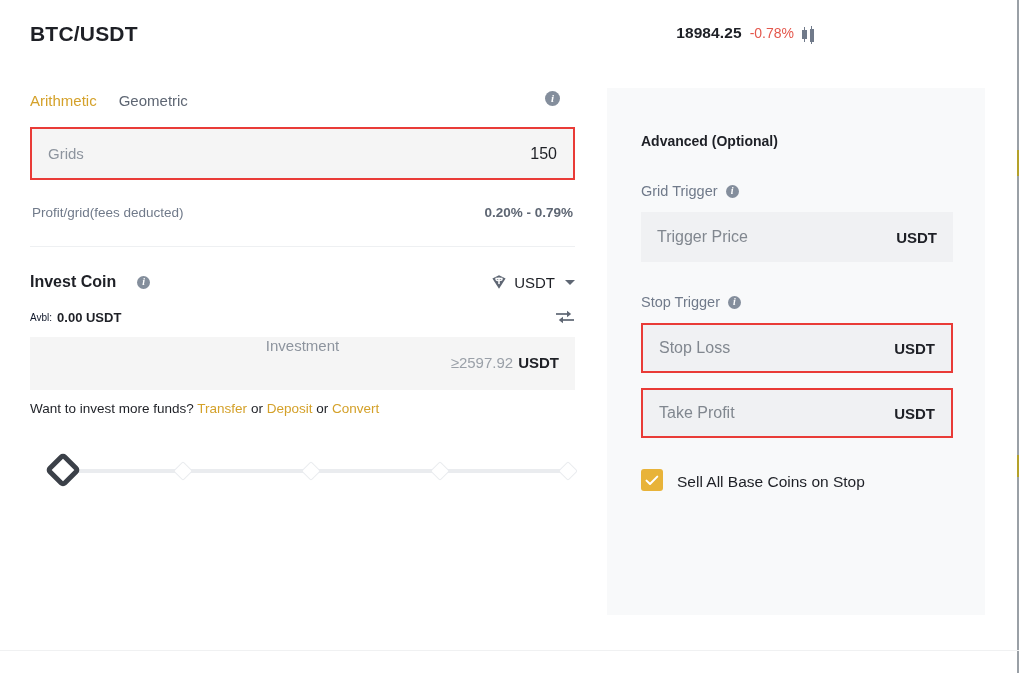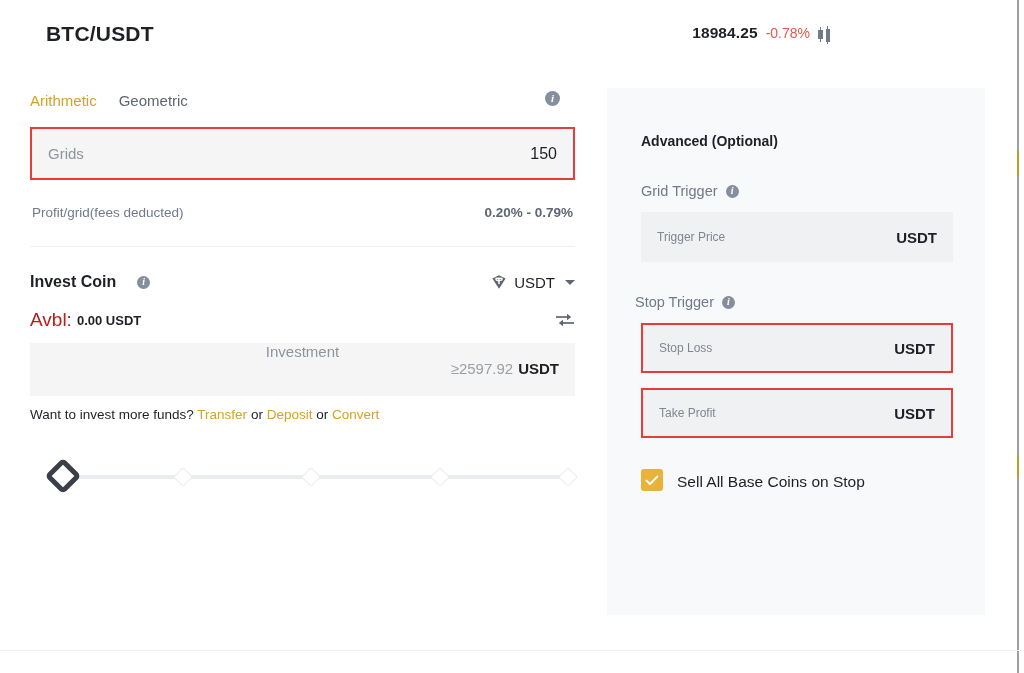--- a/index.html
+++ b/index.html
@@ -6,21 +6,21 @@
   html, body {
     width: 1024px; height: 673px;
     background: #ffffff;
     font-family: "Liberation Sans", sans-serif;
     color: #1e2026;
     overflow: hidden;
   }
   .page { position: relative; width: 1024px; height: 673px; background: #fff; }
 
   
-  .header { position: absolute; left: 16px; top: 0; width: 852px; height: 66px; text-decoration: underline; }
+  .header { position: absolute; left: 0; top: 0; width: 852px; height: 66px; text-decoration: underline; }
   .pair-title {
     position: absolute; left: 30px; top: 22px;
     font-size: 21px; font-weight: 700; letter-spacing: .2px; color: #1e2026;
   }
   .price-block {
     position: absolute; right: 38px; top: 24px;
     display: flex; align-items: center; gap: 8px;
   }
   .last-price { font-size: 15.5px; font-weight: 700; color: #1e2026; letter-spacing: .1px; }
   .price-change { font-size: 14px; font-weight: 500; }
@@ -84,21 +84,21 @@
   .divider { height: 1px; background: #eef0f2; margin-top: 26px; width: 545px; }
 
   .invest-head { display: flex; align-items: center; margin-top: 26px; gap: 12px; }
   .invest-title { font-size: 16px; font-weight: 700; color: #1e2026; margin-right: 9px; }
   .coin-select { margin-left: auto; display: flex; align-items: center; gap: 7px; cursor: pointer; }
   .tether-icon { width: 16px; height: 16px; display: block; }
   .coin-name { font-size: 15px; color: #1e2026; }
   .chevron { width: 0; height: 0; border-left: 5px solid transparent; border-right: 5px solid transparent; border-top: 5.5px solid #5e6673; margin-left: 3px; }
 
   .avbl-row { display: flex; align-items: center; margin-top: 18px; }
-  .avbl-label { font-size: 19px; color: #b91c1c; margin-right: 5px; }
+  .avbl-label { font-size: 10px; color: #0f172a; margin-right: 5px; }
   .avbl-val { font-size: 13px; color: #1e2026; font-weight: 700; }
   .swap-icon { margin-left: auto; width: 20px; height: 16px; cursor: pointer; }
 
   .investment-field { width: 545px; margin-top: 12px; background: #f5f5f5; border: none; flex-direction: column; }
   .inv-min { font-size: 15px; color: #9aa0a8; }
   .inv-unit { font-size: 15px; font-weight: 700; color: #1e2026; }
 
   .more-funds { margin-top: 11px; font-size: 13.5px; color: #1e2026; }
   .more-funds .lnk { color: #d4a12a; cursor: pointer; }
   .more-funds .sep { color: #1e2026; }
@@ -121,28 +121,28 @@
 
   
   .adv-panel {
     position: absolute; left: 607px; top: 88px; width: 378px; height: 527px;
     background: #f8f9fa;
   }
   .adv-title { position: absolute; left: 34px; top: 45px; font-size: 14px; font-weight: 700; color: #1e2026; }
 
   .adv-section-label { display: flex; align-items: center; gap: 8px; font-size: 14.5px; color: #707a8a; }
   .adv-grid-trigger { position: absolute; left: 34px; top: 95px; }
-  .adv-stop-trigger { position: absolute; left: 28px; top: 206px; }
+  .adv-stop-trigger { position: absolute; left: 34px; top: 206px; }
 
   .adv-field {
     position: absolute; left: 34px; width: 312px; height: 50px;
     background: #f0f1f3; display: flex; align-items: center; padding: 0 16px;
   }
   .adv-field.red { border: 2px solid #e93b37; background: #f0f1f3; }
-  .adv-ph { font-size: 12px; color: #81878f; }
+  .adv-ph { font-size: 16px; color: #81878f; }
   .adv-unit { margin-left: auto; font-size: 15px; font-weight: 700; color: #1e2026; }
 
   .fld-trigger { top: 124px; }
   .fld-stoploss { top: 235px; }
   .fld-takeprofit { top: 300px; }
 
   .sell-row { position: absolute; left: 34px; top: 381px; display: flex; align-items: flex-end; gap: 14px; cursor: pointer; }
   .checkbox {
     width: 22px; height: 22px; background: #e8b339; border-radius: 3px;
     display: flex; align-items: center; justify-content: center;

